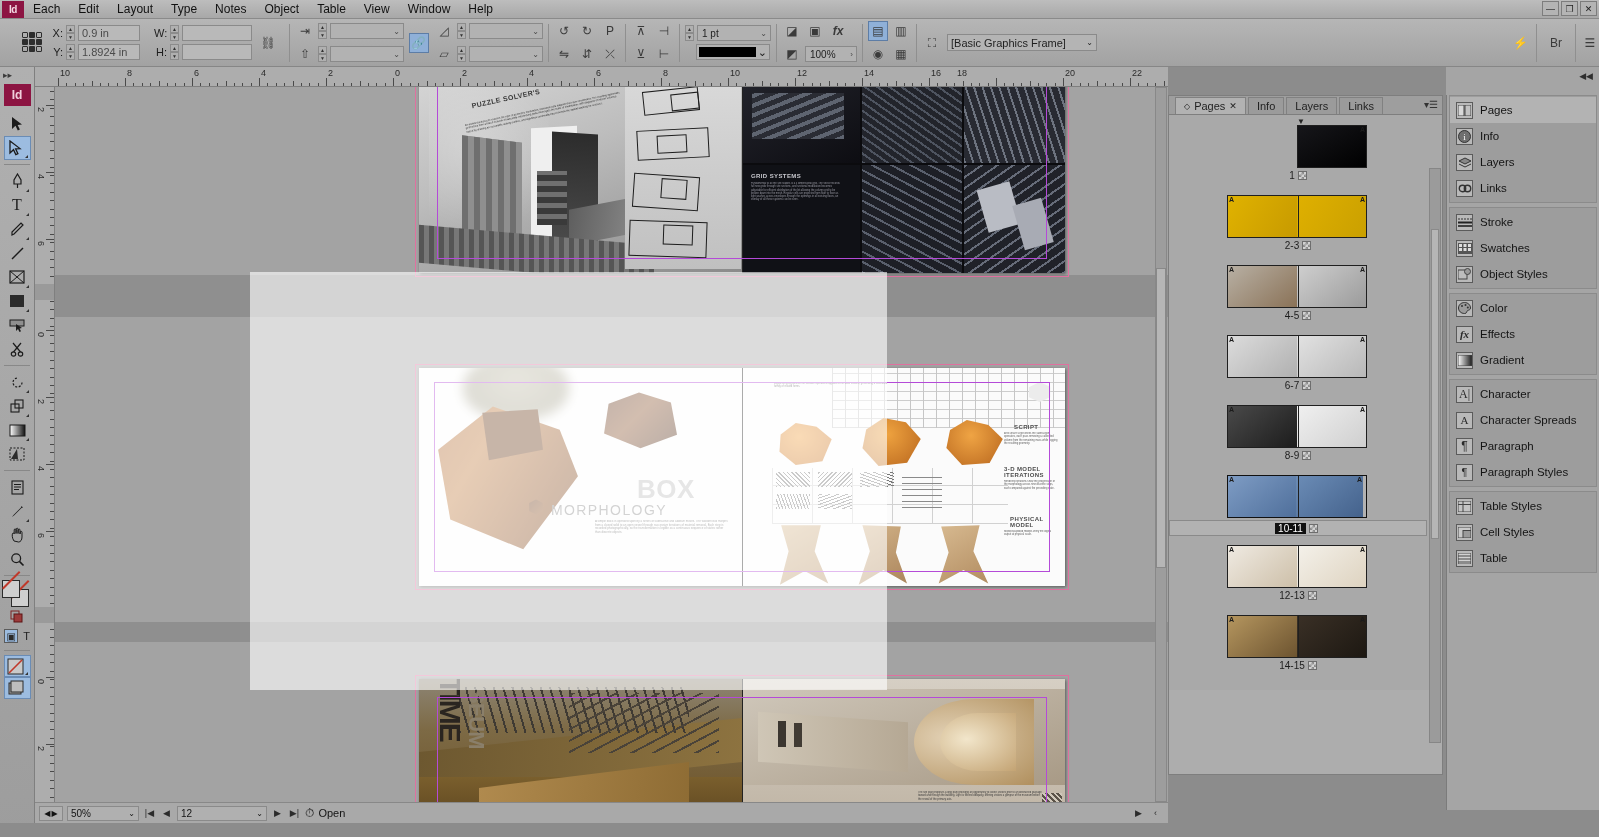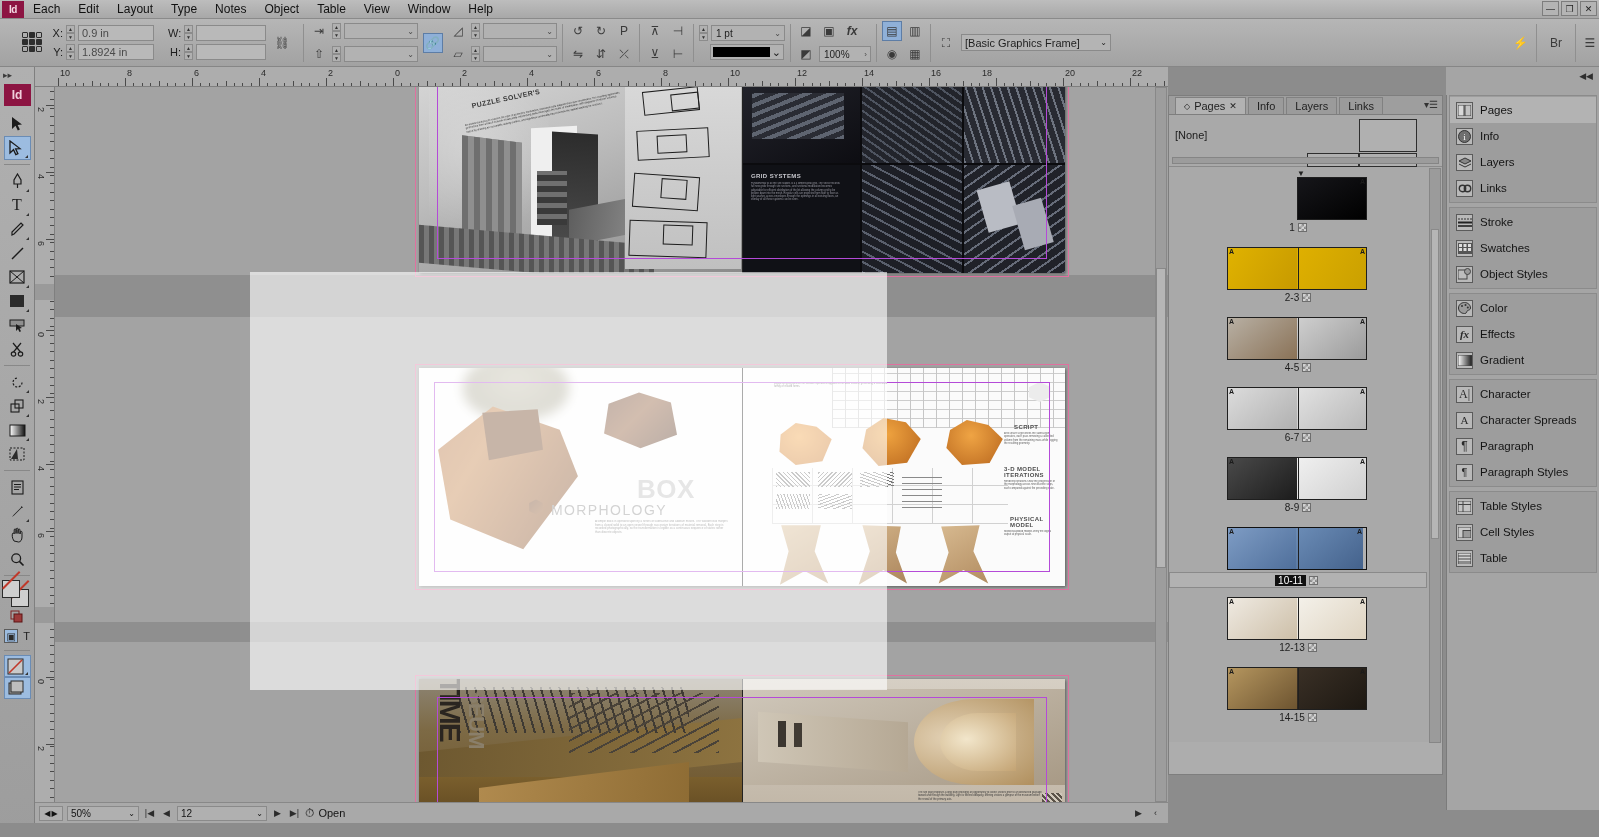--- a/index.html
+++ b/index.html
@@ -28,21 +28,21 @@
     grid-template-columns:repeat(3,6px); grid-template-rows:repeat(3,6px); gap:1px;}
   .refpt i{ background:#2d2d2d; display:block; border-radius:1px;}
   .refpt i.hollow{ background:transparent; border:1.5px solid #2d2d2d; }
   .fldrow{ display:flex; flex-direction:column; gap:3px; }
   .fld{ display:flex; align-items:center; gap:3px; }
   .fld .lbl{ width:13px; font-size:11px; text-align:right; color:#1d1d1d;}
   .spin{ display:flex; flex-direction:column; width:9px; height:16px;}
   .spin b{ flex:1; border:1px solid #8c8c8c; background:#b0b0b0; font-size:5px;
     line-height:6px; text-align:center; color:#333;}
   .inp{ height:16px; border:1px solid #8a8a8a; background:#b9b9b9; color:#4a4a4a;
-    font-size:11px; padding:1px 3px; width:76px; }
+    font-size:11px; padding:1px 3px; width:62px; }
   .inp.wide{ width:70px; }
   .inp.empty{ background:#b9b9b9; }
   .sel{ height:16px; border:1px solid #8a8a8a; background:#b2b2b2; width:74px;
     display:flex; align-items:center; justify-content:flex-end; padding-right:3px;
     font-size:10px; color:#555;}
   .sel .cv{ font-size:8px; color:#4a4a4a; }
   .sel.txt{ justify-content:space-between; padding-left:4px; color:#222; }
   .icobtn{ width:20px; height:20px; display:flex; align-items:center;
     justify-content:center; color:#3a3a3a; font-size:12px; }
   .icobtn.on{ background:#8fb0d8; border:1px solid #5d7da6; }
@@ -679,21 +679,21 @@
       <div class="tick tickL" style="left: 894px;"></div>
       <div class="rnum" style="left: 896px;">16</div>
       <div class="tick tickS" style="left: 902.375px;"></div>
       <div class="tick tickS" style="left: 910.75px;"></div>
       <div class="tick tickS" style="left: 919.125px;"></div>
       <div class="tick tickM" style="left: 927.5px;"></div>
       <div class="tick tickS" style="left: 935.875px;"></div>
       <div class="tick tickS" style="left: 944.25px;"></div>
       <div class="tick tickS" style="left: 952.625px;"></div>
       <div class="tick tickL" style="left: 961px;"></div>
-      <div class="rnum" style="left: 947px;">18</div>
+      <div class="rnum" style="left: 922px;">18</div>
       <div class="tick tickS" style="left: 969.375px;"></div>
       <div class="tick tickS" style="left: 977.75px;"></div>
       <div class="tick tickS" style="left: 986.125px;"></div>
       <div class="tick tickM" style="left: 994.5px;"></div>
       <div class="tick tickS" style="left: 1002.88px;"></div>
       <div class="tick tickS" style="left: 1011.25px;"></div>
       <div class="tick tickS" style="left: 1019.62px;"></div>
       <div class="tick tickL" style="left: 1028px;"></div>
       <div class="rnum" style="left: 1030px;">20</div>
       <div class="tick tickS" style="left: 1036.38px;"></div>
@@ -1059,27 +1059,20 @@
       </div>
       <div class="ptab">
         <span>Layers</span>
       </div>
       <div class="ptab">
         <span>Links</span>
       </div>
       <div class="pmenu">▾☰</div>
     </div>
 
-    <div class="masters">
-      <div class="masterlbl">[None]</div>
-      <div class="mthumb" style="left:190px;top:4px;width:58px;height:33px;"></div>
-      <div class="mthumb" style="left:138px;top:38px;width:52px;height:14px;"></div>
-      <div class="mthumb" style="left:190px;top:38px;width:58px;height:14px;"></div>
-      <div class="mscroll"></div>
-    </div>
 
     <div class="pagelist" id="pagelist">
       <div style="position:absolute;left:128px;top:2px;font-size:8px;color:#222;">▼</div>
     <div class="spreaditem" style="left: 0px; top: 10px; width: 258px;">
           <div class="spthumb" style="position: absolute; left: 128px; top: 0px; width: 70px; height: 43px;">
             <div class="spthalf" style="width: 70px; height: 100%; background: linear-gradient(150deg, rgb(22, 22, 26), rgb(0, 0, 0));">
               <span class="amark" style="right: 1px;">A</span>
             </div>
           </div>
           <div class="splabel" style="left: 0px; top: 45px; width: 258px; justify-content: center;">

